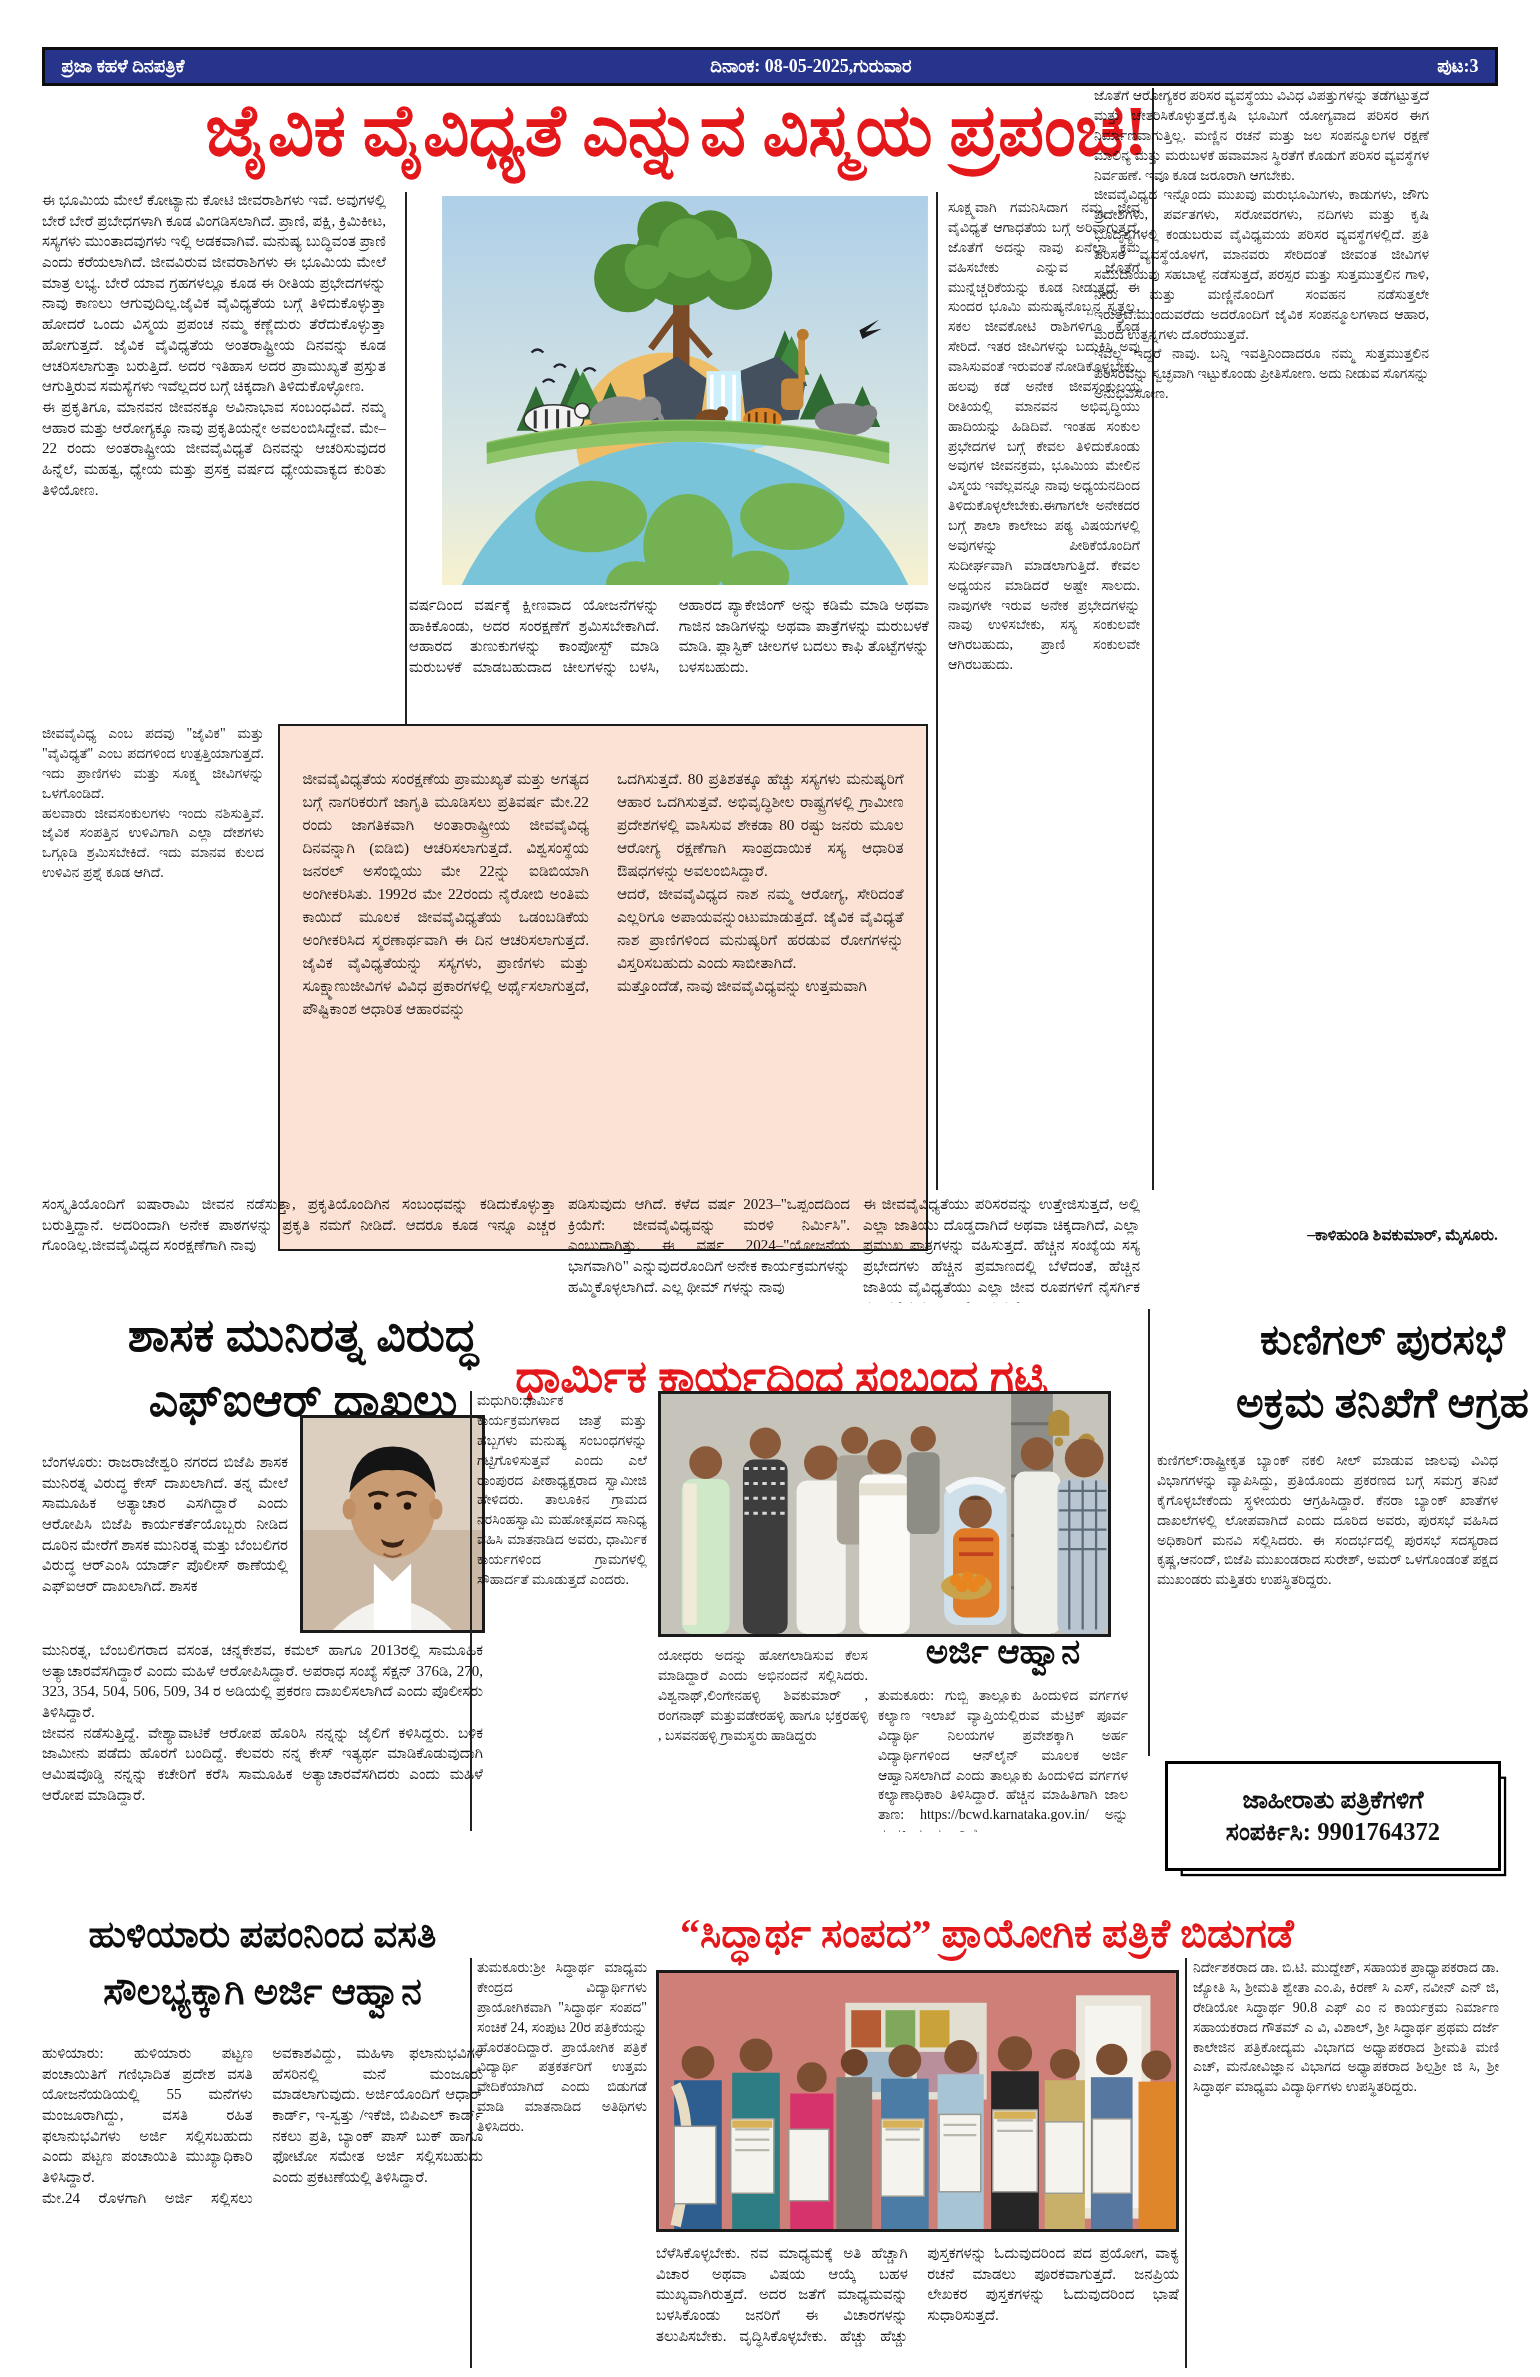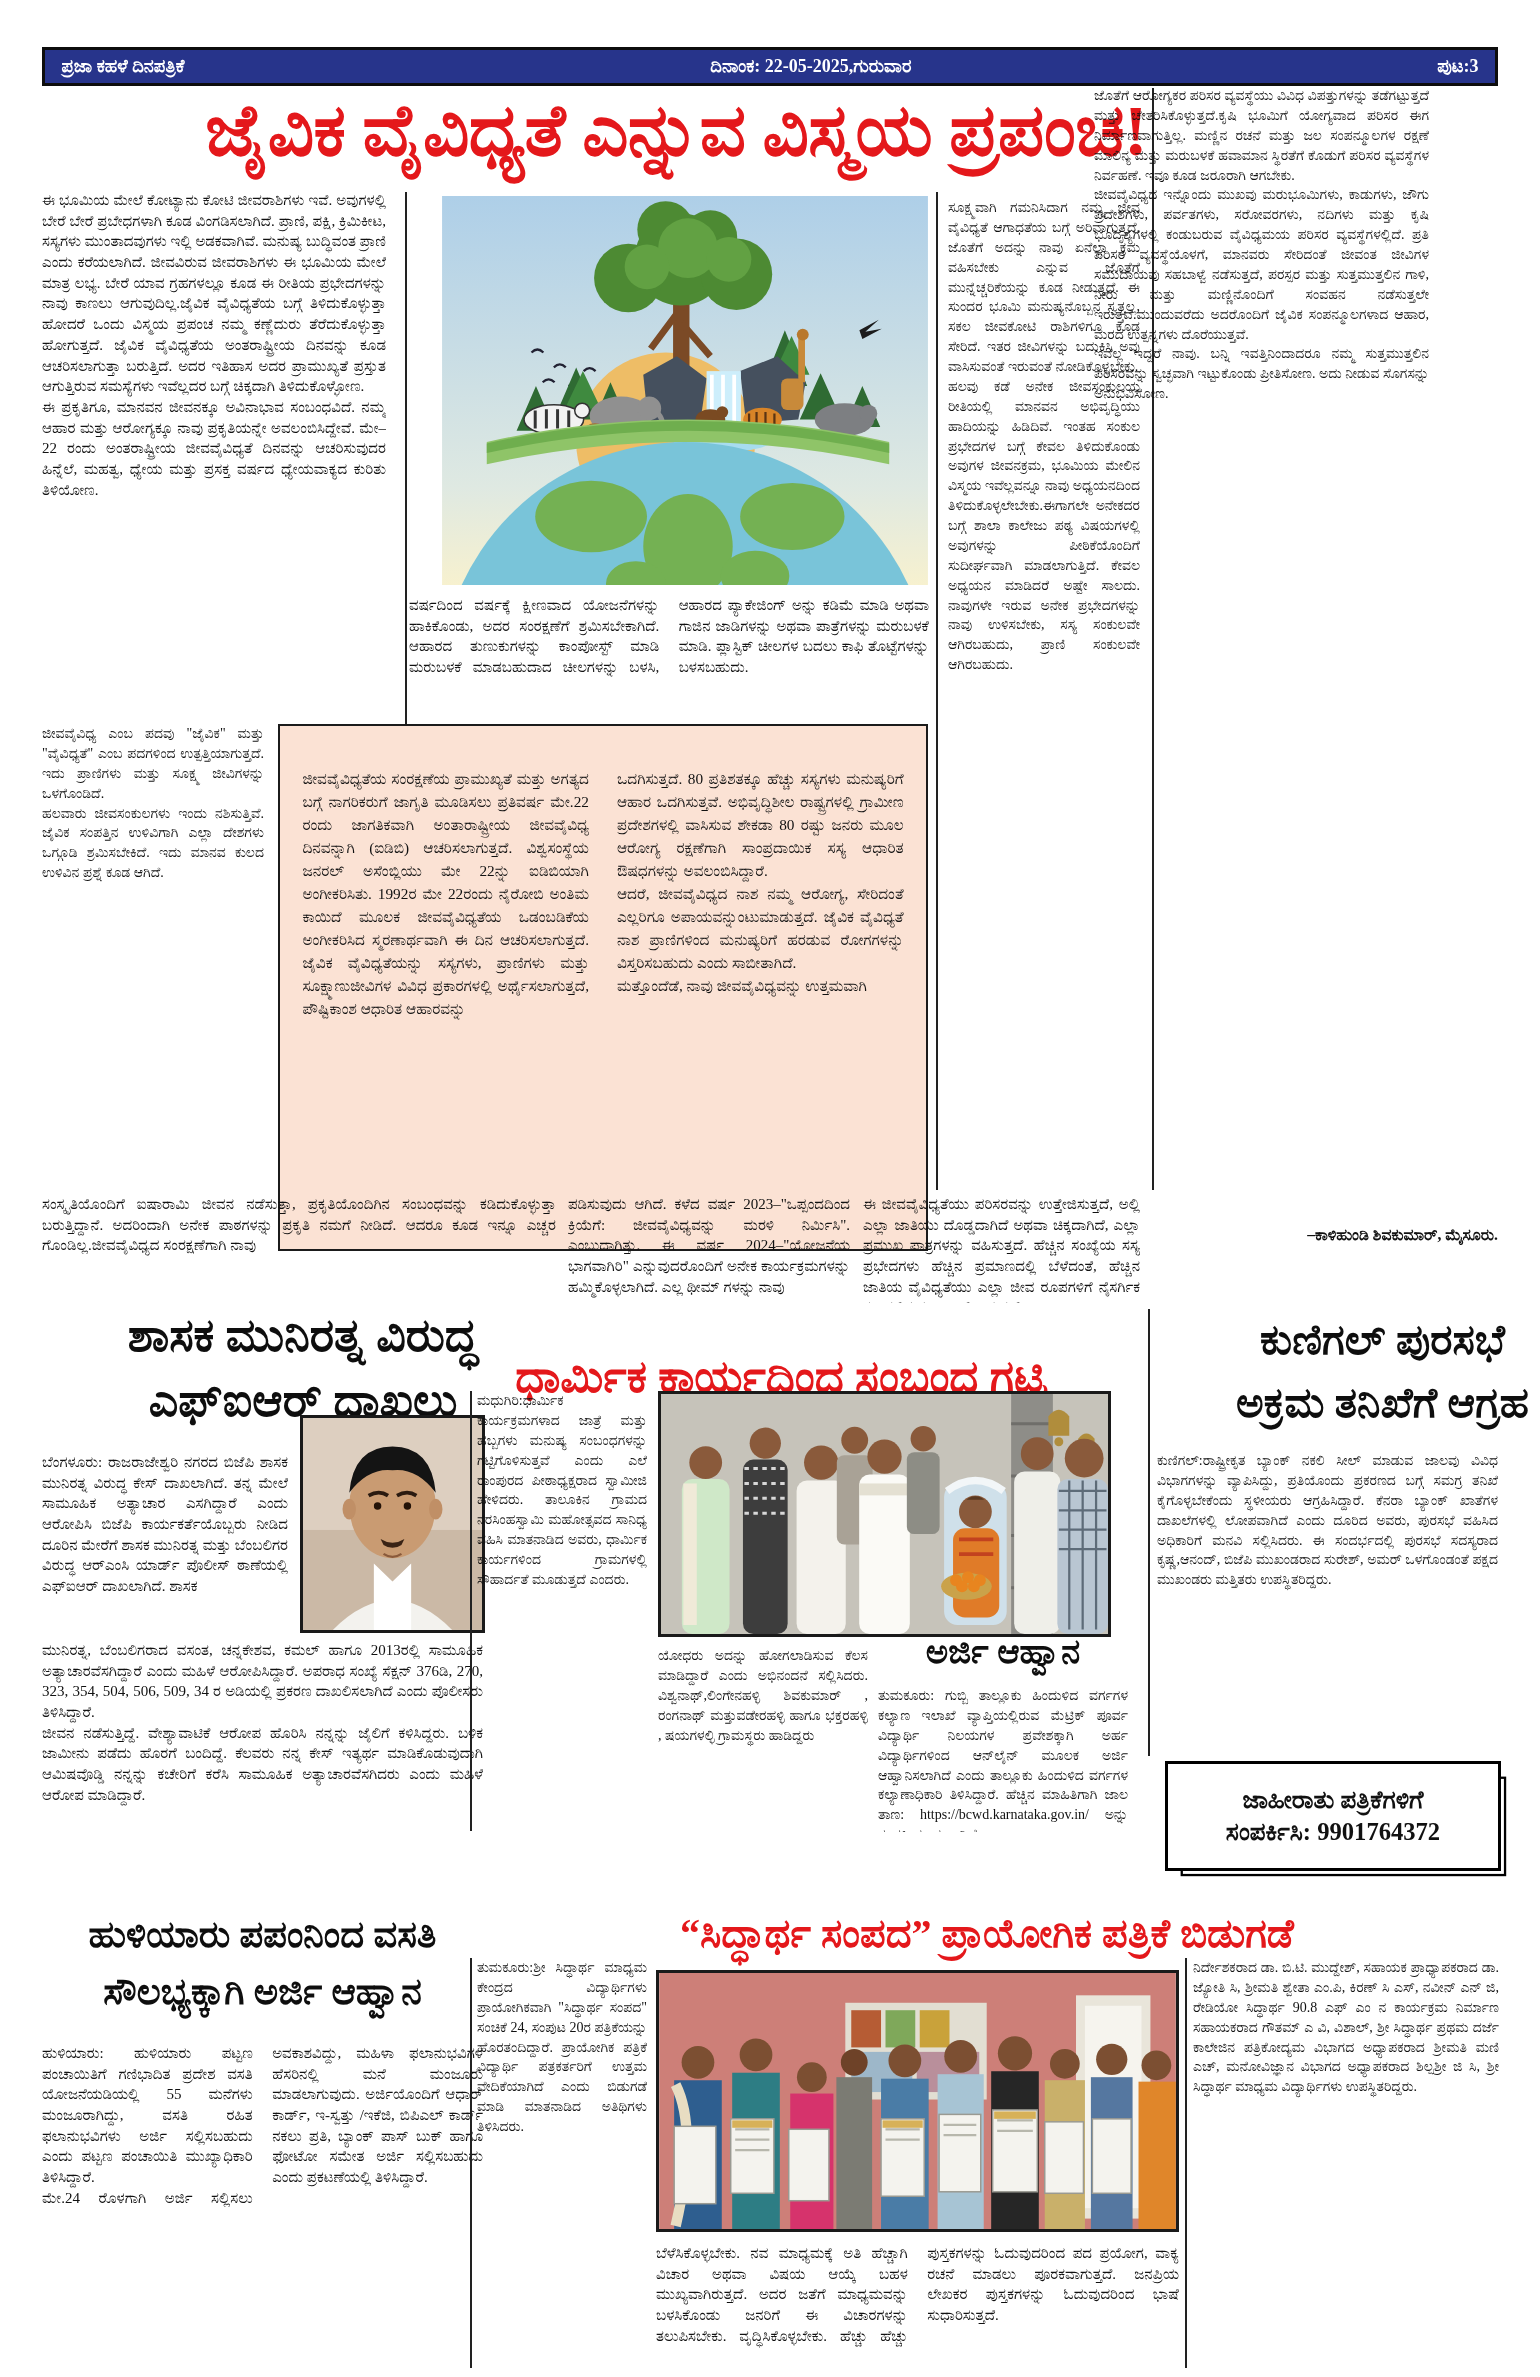--- a/index.html
+++ b/index.html
@@ -29,21 +29,21 @@
   .two-col{column-count:2;column-gap:19.4px;}
   svg{display:block;}
 </style>
 </head>
 <body>
 
 <div class="page">
 
   <div class="abs masthead">
     <span>ಪ್ರಜಾ ಕಹಳೆ ದಿನಪತ್ರಿಕೆ</span>
-    <span>ದಿನಾಂಕ: 22-05-2025,ಗುರುವಾರ</span>
+    <span>ದಿನಾಂಕ: 08-05-2025,ಗುರುವಾರ</span>
     <span>ಪುಟ:3</span>
   </div>
 
   <div class="abs headline-main">ಜೈವಿಕ ವೈವಿಧ್ಯತೆ ಎನ್ನುವ ವಿಸ್ಮಯ ಪ್ರಪಂಚ!</div>
 
   <div class="rule-v" style="left:405px;top:192px;height:998px;"></div>
   <div class="rule-v" style="left:936px;top:192px;height:998px;"></div>
   <div class="rule-v" style="left:1152px;top:88px;height:1102px;"></div>
 
   <div class="abs bt" style="left:42px;top:190px;width:344px;height:531px;">ಈ ಭೂಮಿಯ ಮೇಲೆ ಕೋಟ್ಯಾನು ಕೋಟಿ ಜೀವರಾಶಿಗಳು ಇವೆ. ಅವುಗಳಲ್ಲಿ ಬೇರೆ ಬೇರೆ ಪ್ರಬೇಧಗಳಾಗಿ ಕೂಡ ವಿಂಗಡಿಸಲಾಗಿದೆ. ಪ್ರಾಣಿ, ಪಕ್ಷಿ, ಕ್ರಿಮಿಕೀಟ, ಸಸ್ಯಗಳು ಮುಂತಾದವುಗಳು ಇಲ್ಲಿ ಅಡಕವಾಗಿವೆ. ಮನುಷ್ಯ ಬುದ್ಧಿವಂತ ಪ್ರಾಣಿ ಎಂದು ಕರೆಯಲಾಗಿದೆ. ಜೀವವಿರುವ ಜೀವರಾಶಿಗಳು ಈ ಭೂಮಿಯ ಮೇಲೆ ಮಾತ್ರ ಲಭ್ಯ. ಬೇರೆ ಯಾವ ಗ್ರಹಗಳಲ್ಲೂ ಕೂಡ ಈ ರೀತಿಯ ಪ್ರಭೇದಗಳನ್ನು ನಾವು ಕಾಣಲು ಆಗುವುದಿಲ್ಲ.ಜೈವಿಕ ವೈವಿಧ್ಯತೆಯ ಬಗ್ಗೆ ತಿಳಿದುಕೊಳ್ಳುತ್ತಾ ಹೋದರೆ ಒಂದು ವಿಸ್ಮಯ ಪ್ರಪಂಚ ನಮ್ಮ ಕಣ್ಣೆದುರು ತೆರೆದುಕೊಳ್ಳುತ್ತಾ ಹೋಗುತ್ತದೆ. ಜೈವಿಕ ವೈವಿಧ್ಯತೆಯ ಅಂತರಾಷ್ಟ್ರೀಯ ದಿನವನ್ನು ಕೂಡ ಆಚರಿಸಲಾಗುತ್ತಾ ಬರುತ್ತಿದೆ. ಅದರ ಇತಿಹಾಸ ಅದರ ಪ್ರಾಮುಖ್ಯತೆ ಪ್ರಸ್ತುತ ಆಗುತ್ತಿರುವ ಸಮಸ್ಯೆಗಳು ಇವೆಲ್ಲದರ ಬಗ್ಗೆ ಚಿಕ್ಕದಾಗಿ ತಿಳಿದುಕೊಳ್ಳೋಣ.
@@ -225,21 +225,21 @@
           <circle cx="428" cy="250" r="8"></circle>
           <circle cx="404" cy="258" r="8"></circle>
           <circle cx="420" cy="258" r="8"></circle>
         </g>
 
       <circle cx="568" cy="86" r="26" fill="#8a5a3b"></circle>
       <rect x="532" y="114" width="68" height="208" rx="14" fill="#b9c6d2"></rect>
       <path d="M534 130h64M534 156h64M534 182h64M534 208h64M548 116v200M566 116v200M584 116v200" stroke="#5d6b78" stroke-width="3"></path>
     </svg>
   </div>
-  <div class="abs bt bt-sm" style="left:658px;top:1646px;width:210px;height:186px;">ಯೋಧರು ಅದನ್ನು ಹೋಗಲಾಡಿಸುವ ಕೆಲಸ ಮಾಡಿದ್ದಾರೆ ಎಂದು ಅಭಿನಂದನೆ ಸಲ್ಲಿಸಿದರು. ವಿಶ್ವನಾಥ್,ಲಿಂಗೇನಹಳ್ಳಿ ಶಿವಕುಮಾರ್ , ರಂಗನಾಥ್ ಮತ್ತುವಡೇರಹಳ್ಳಿ ಹಾಗೂ ಭಕ್ತರಹಳ್ಳಿ , ಷಯಗಳಲ್ಳಿ ಗ್ರಾಮಸ್ಥರು ಹಾಡಿದ್ದರು</div>
+  <div class="abs bt bt-sm" style="left:658px;top:1646px;width:210px;height:186px;">ಯೋಧರು ಅದನ್ನು ಹೋಗಲಾಡಿಸುವ ಕೆಲಸ ಮಾಡಿದ್ದಾರೆ ಎಂದು ಅಭಿನಂದನೆ ಸಲ್ಲಿಸಿದರು. ವಿಶ್ವನಾಥ್,ಲಿಂಗೇನಹಳ್ಳಿ ಶಿವಕುಮಾರ್ , ರಂಗನಾಥ್ ಮತ್ತುವಡೇರಹಳ್ಳಿ ಹಾಗೂ ಭಕ್ತರಹಳ್ಳಿ , ಬಸವನಹಳ್ಳಿ ಗ್ರಾಮಸ್ಥರು ಹಾಡಿದ್ದರು</div>
 
   <div class="abs hl-black" style="left:878px;top:1633px;width:250px;font-size:34px;">ಅರ್ಜಿ ಆಹ್ವಾನ</div>
   <div class="abs bt bt-sm" style="left:878px;top:1686px;width:250px;height:146px;">ತುಮಕೂರು: ಗುಬ್ಬಿ ತಾಲ್ಲೂಕು ಹಿಂದುಳಿದ ವರ್ಗಗಳ ಕಲ್ಯಾಣ ಇಲಾಖೆ ವ್ಯಾಪ್ತಿಯಲ್ಲಿರುವ ಮೆಟ್ರಿಕ್ ಪೂರ್ವ ವಿದ್ಯಾರ್ಥಿ ನಿಲಯಗಳ ಪ್ರವೇಶಕ್ಕಾಗಿ ಅರ್ಹ ವಿದ್ಯಾರ್ಥಿಗಳಿಂದ ಆನ್‌ಲೈನ್ ಮೂಲಕ ಅರ್ಜಿ ಆಹ್ವಾನಿಸಲಾಗಿದೆ ಎಂದು ತಾಲ್ಲೂಕು ಹಿಂದುಳಿದ ವರ್ಗಗಳ ಕಲ್ಯಾಣಾಧಿಕಾರಿ ತಿಳಿಸಿದ್ದಾರೆ. ಹೆಚ್ಚಿನ ಮಾಹಿತಿಗಾಗಿ ಜಾಲ ತಾಣ: https://bcwd.karnataka.gov.in/ ಅನ್ನು ಸಂಪರ್ಕಿಸಬಹುದಾಗಿದೆ.</div>
 
   <div class="abs hl-black" style="left:1211px;top:1309px;width:343px;font-size:42px;line-height:1.5;">ಕುಣಿಗಲ್ ಪುರಸಭೆ ಅಕ್ರಮ ತನಿಖೆಗೆ ಆಗ್ರಹ</div>
   <div class="abs bt bt-sm" style="left:1157px;top:1451px;width:341px;height:304px;">ಕುಣಿಗಲ್:ರಾಷ್ಟ್ರೀಕೃತ ಬ್ಯಾಂಕ್ ನಕಲಿ ಸೀಲ್ ಮಾಡುವ ಜಾಲವು ವಿವಿಧ ವಿಭಾಗಗಳನ್ನು ವ್ಯಾಪಿಸಿದ್ದು, ಪ್ರತಿಯೊಂದು ಪ್ರಕರಣದ ಬಗ್ಗೆ ಸಮಗ್ರ ತನಿಖೆ ಕೈಗೊಳ್ಳಬೇಕೆಂದು ಸ್ಥಳೀಯರು ಆಗ್ರಹಿಸಿದ್ದಾರೆ. ಕೆನರಾ ಬ್ಯಾಂಕ್ ಖಾತೆಗಳ ದಾಖಲೆಗಳಲ್ಲಿ ಲೋಪವಾಗಿದೆ ಎಂದು ದೂರಿದ ಅವರು, ಪುರಸಭೆ ವಹಿಸಿದ ಅಧಿಕಾರಿಗೆ ಮನವಿ ಸಲ್ಲಿಸಿದರು. ಈ ಸಂದರ್ಭದಲ್ಲಿ ಪುರಸಭೆ ಸದಸ್ಯರಾದ ಕೃಷ್ಣ,ಆನಂದ್, ಬಿಜೆಪಿ ಮುಖಂಡರಾದ ಸುರೇಶ್, ಅಮರ್ ಒಳಗೊಂಡಂತೆ ಪಕ್ಷದ ಮುಖಂಡರು ಮತ್ತಿತರು ಉಪಸ್ಥಿತರಿದ್ದರು.</div>
 
   <div class="abs ad-box">
     <div>ಜಾಹೀರಾತು ಪತ್ರಿಕೆಗಳಿಗೆ</div>
     <div>ಸಂಪರ್ಕಿಸಿ: 9901764372</div>

